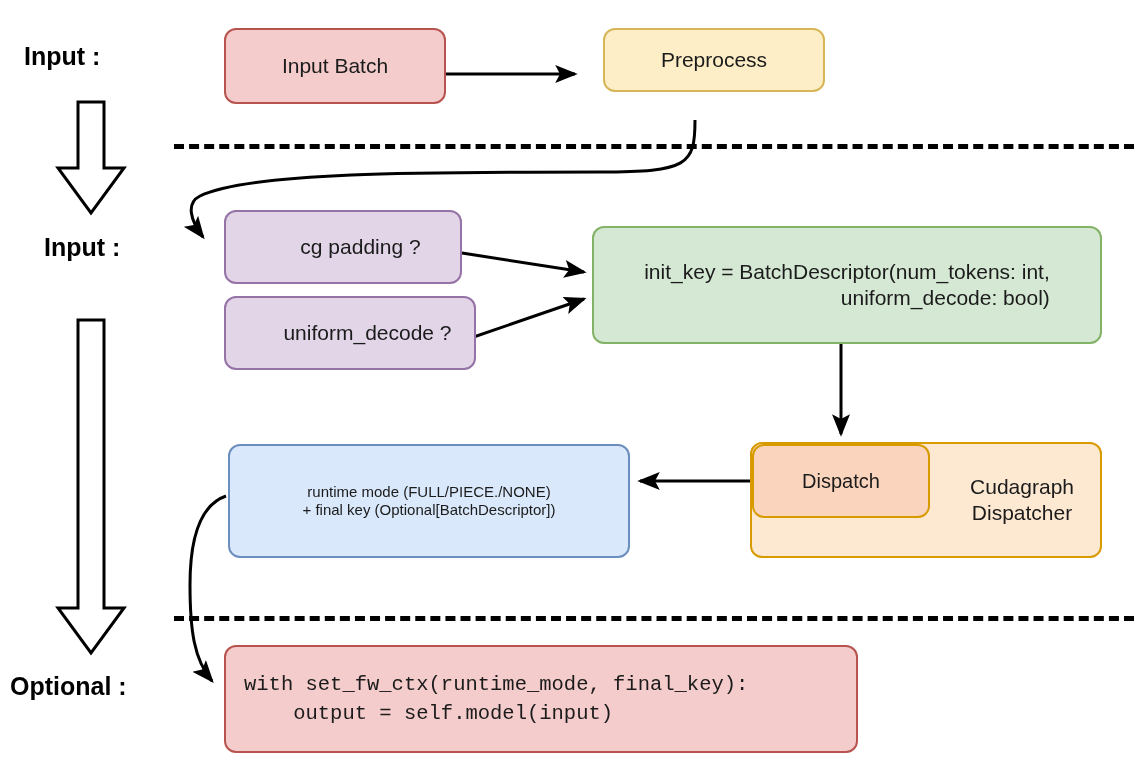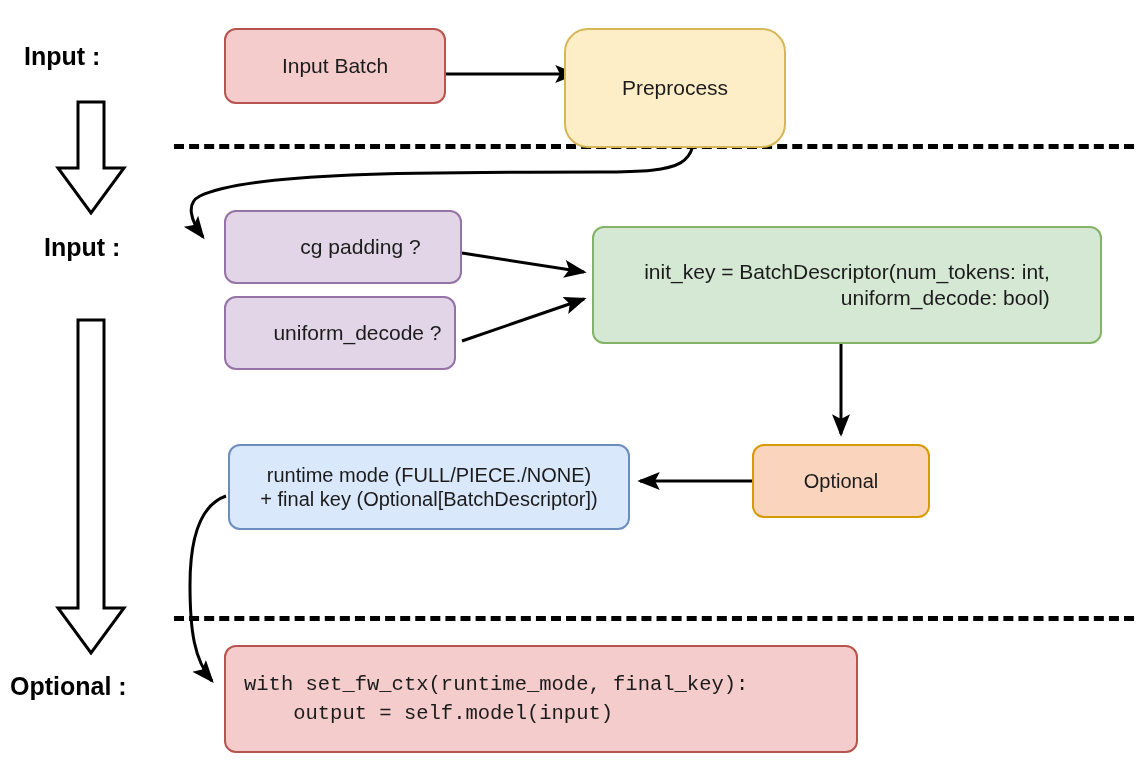--- a/index.html
+++ b/index.html
@@ -130,31 +130,33 @@
 
   <div class="divider" style="left:174px; top:144px; width:960px;"></div>
   <div class="divider" style="left:174px; top:616px; width:960px;"></div>
 
   <div class="stage-label" style="left:24px; top:42px;">Input :</div>
   <div class="stage-label" style="left:44px; top:233px;">Input :</div>
   <div class="stage-label" style="left:10px; top:672px;">Optional :</div>
 
   <div class="node n-pink" style="left:224px; top:28px; width:222px; height:76px;text-align:right;">Input Batch</div>
 
-  <div class="node n-yellow" style="left:564px; top:28px; width:222px; height:120px;border-radius:24px;">Preprocess</div>
+  <div class="node n-yellow" style="left:603px; top:28px; width:222px; height:64px;">Preprocess</div>
 
   <div class="node n-purple" style="left:224px; top:210px; width:238px; height:74px;">cg padding ?</div>
 
-  <div class="node n-purple" style="left:224px; top:296px; width:232px; height:74px;">uniform_decode ?</div>
+  <div class="node n-purple" style="left:224px; top:296px; width:252px; height:74px;">uniform_decode ?</div>
 
   <div class="node n-green" style="left:592px; top:226px; width:510px; height:118px; white-space:pre-line;">init_key = BatchDescriptor(num_tokens: int,
 uniform_decode: bool)</div>
 
+  <div class="node container n-orange-outer" style="left:750px; top:442px; width:352px; height:116px; white-space:pre-line;">Cudagraph
+Dispatcher</div>
 
-  <div class="node n-orange-inner" style="left:752px; top:444px; width:178px; height:74px; font-size:20px;">Optional</div>
+  <div class="node n-orange-inner" style="left:752px; top:444px; width:178px; height:74px; font-size:20px;">Dispatch</div>
 
-  <div class="node n-blue" style="left:228px; top:444px; width:402px; height:86px; white-space:pre-line; font-size:20px;">runtime mode (FULL/PIECE./NONE)
+  <div class="node n-blue" style="left:228px; top:444px; width:402px; height:114px; white-space:pre-line; font-size:15px;">runtime mode (FULL/PIECE./NONE)
 + final key (Optional[BatchDescriptor])</div>
 
   <div class="node code n-pink" style="left:224px; top:645px; width:634px; height:108px;">with set_fw_ctx(runtime_mode, final_key):
     output = self.model(input)</div>
 
 </div>
 
 </body></html>

